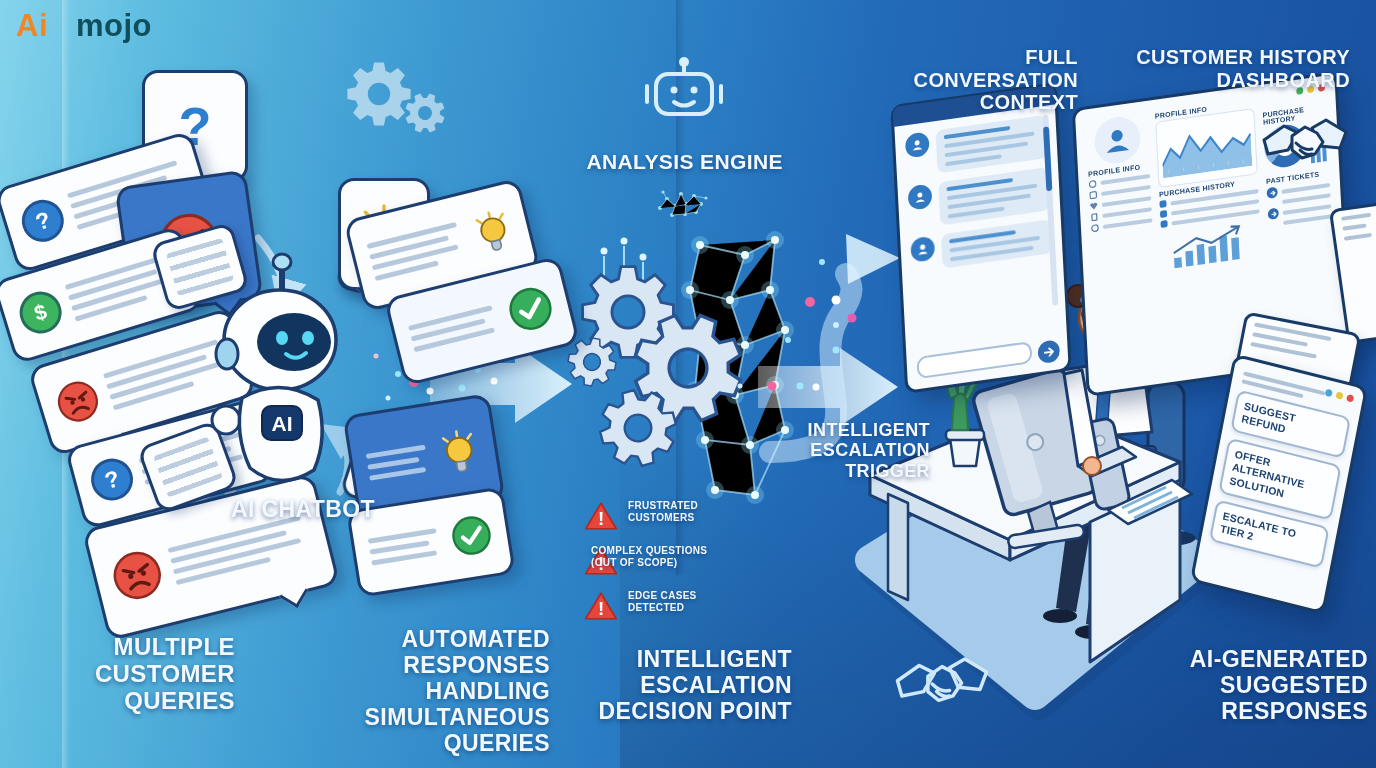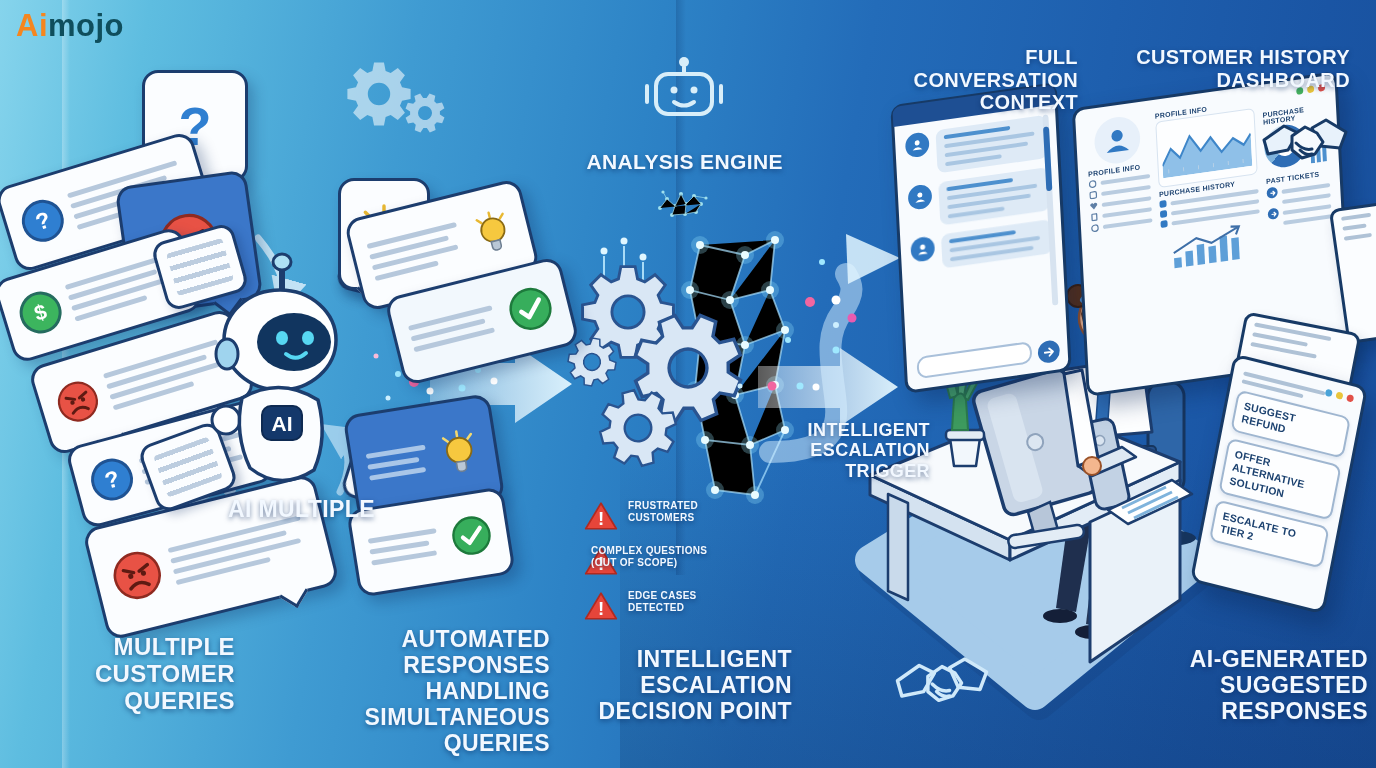--- a/index.html
+++ b/index.html
@@ -9,21 +9,21 @@
   .abs{position:absolute;}
   
   .fold{left:676px;top:0;width:10px;height:575px;background:linear-gradient(90deg,rgba(8,38,90,.22),rgba(8,38,90,0));}
   .fold2{left:62px;top:0;width:8px;height:768px;background:linear-gradient(90deg,rgba(255,255,255,.28),rgba(255,255,255,0));}
   .floorShade{left:620px;top:440px;width:756px;height:328px;background:linear-gradient(180deg,rgba(8,35,80,0),rgba(8,35,80,.22));}
   
   .h{position:absolute;font-weight:bold;color:#F2F8FF;text-align:right;white-space:pre-line;
      text-shadow:0 2px 5px rgba(8,40,92,.55);line-height:1.13;letter-spacing:.4px;}
   
   .logo{left:16px;top:8px;font-size:31px;font-weight:800;letter-spacing:.5px;}
-  .logo .p1{color:#F5861F;} .logo .p2{color:#0F4E5C;}
+  .logo .p1{color:#F5861F;} .logo .p2{color:#0F4E5C;margin-left:28px;}
   
   .bubble{position:absolute;background:#FBFDFF;border:3px solid #1C3D6E;border-radius:16px;
     box-shadow:6px 8px 14px rgba(10,40,90,.28);display:flex;align-items:center;gap:10px;padding:12px 14px;box-sizing:border-box;}
   .bubble.blue{background:#3B77C9;}
   .tail{position:absolute;width:18px;height:18px;background:inherit;border-right:3px solid #1C3D6E;
     border-bottom:3px solid #1C3D6E;bottom:-12px;transform:rotate(45deg);}
   .blines{display:flex;flex-direction:column;gap:6px;flex:1;min-width:0;}
   .blines i{display:block;height:5px;border-radius:3px;background:#B6C8DC;}
   .blines i:nth-child(1){width:96%;} .blines i:nth-child(2){width:84%;}
   .blines i:nth-child(3){width:92%;} .blines i:nth-child(4){width:68%;}
@@ -695,21 +695,21 @@
       <path d="M2 32 L22 18 L36 25 L26 42 L6 46 Z"></path>
       <path d="M84 24 L64 12 L50 20 L58 38 L78 40 Z"></path>
       <path d="M30 28 L43 19 L55 25 L61 34 L53 46 L40 50 L30 42 Z"></path>
       <path d="M38 42 q6 6 12 4 M34 35 q8 8 16 6"></path>
     </g>
   </svg>
 
   <div class="h" style="left:35px;top:633px;width:200px;font-size:24px">MULTIPLE
 CUSTOMER
 QUERIES</div>
-  <div class="h" style="left:195px;top:496px;width:180px;font-size:23px">AI MULTIPLE</div>
+  <div class="h" style="left:195px;top:496px;width:180px;font-size:23px">AI CHATBOT</div>
   <div class="h" style="left:288px;top:626px;width:262px;font-size:23px">AUTOMATED
 RESPONSES HANDLING
 SIMULTANEOUS
 QUERIES</div>
   <div class="h" style="left:580px;top:646px;width:212px;font-size:23px">INTELLIGENT
 ESCALATION
 DECISION POINT</div>
   <div class="h" style="left:772px;top:420px;width:158px;font-size:18px">INTELLIGENT
 ESCALATION
 TRIGGER</div>

